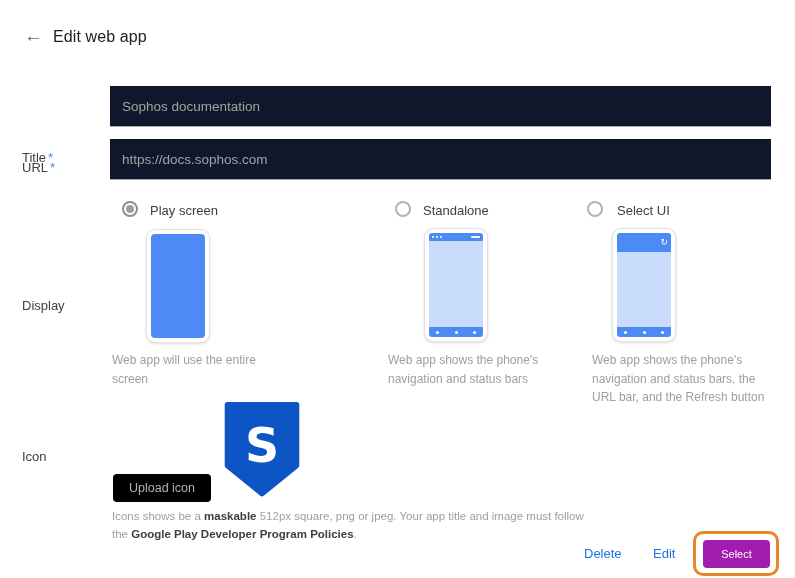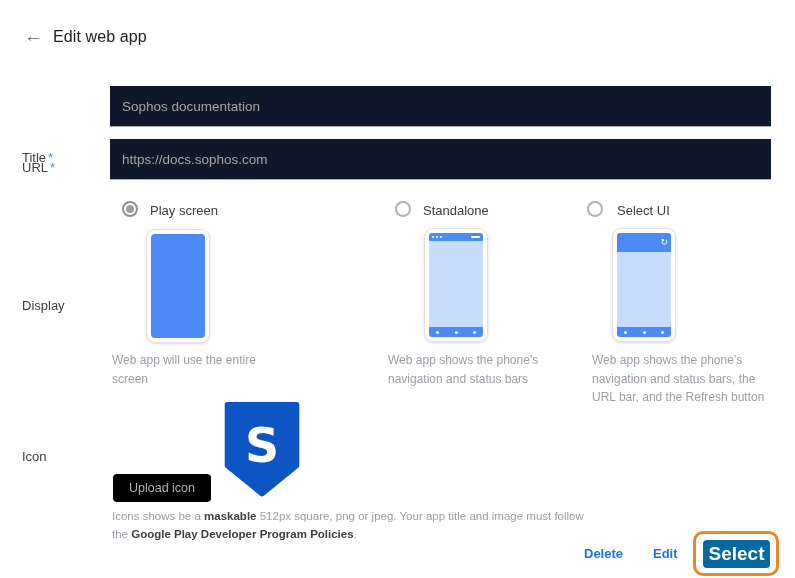--- a/index.html
+++ b/index.html
@@ -38,22 +38,22 @@
   .ndot { width:3px; height:3px; background:#fff; border-radius:50%; }
 
   .option-desc { font-size:12px; color:#9aa0a6; line-height:1.55; }
 
   
   .upload-btn { left:113px; top:474px; width:98px; height:28px; background:#000000; border:none; border-radius:4px; color:#b3b3b3; font-family:"Liberation Sans",sans-serif; font-size:12.5px; }
   .icon-help { left:112px; top:507px; width:480px; font-size:11.5px; color:#9aa0a6; line-height:1.6; }
   .icon-help b { color:#3c4043; font-weight:700; }
 
   
-  .text-btn { font-size:13px; font-weight:700; color:#1a73e8; cursor:pointer; }
-  .select-btn { left:703px; top:540px; width:67px; height:28px; background:#0369a1; border:none; border-radius:4px; color:#fff; font-family:"Liberation Sans",sans-serif; font-size:19px; font-weight:700; cursor:pointer; }
+  .text-btn { font-size:13px; font-weight:400; color:#1a73e8; cursor:pointer; }
+  .select-btn { left:703px; top:540px; width:67px; height:28px; background:#a21caf; border:none; border-radius:4px; color:#fff; font-family:"Liberation Sans",sans-serif; font-size:11px; font-weight:400; cursor:pointer; }
   .select-highlight { left:693px; top:531px; width:86px; height:45px; border:3px solid #e8872a; border-radius:10px; pointer-events:none; }
 </style>
 </head>
 <body>
 
 <span class="abs back-arrow">←</span>
 <span class="abs page-title">Edit web app</span>
 
 <span class="abs field-label" style="left:22px; top:102px;margin-top:48px;"><span>Title</span><span class="required">*</span></span>
 <input class="abs text-field" style="top: 86px;" value="Sophos documentation">

